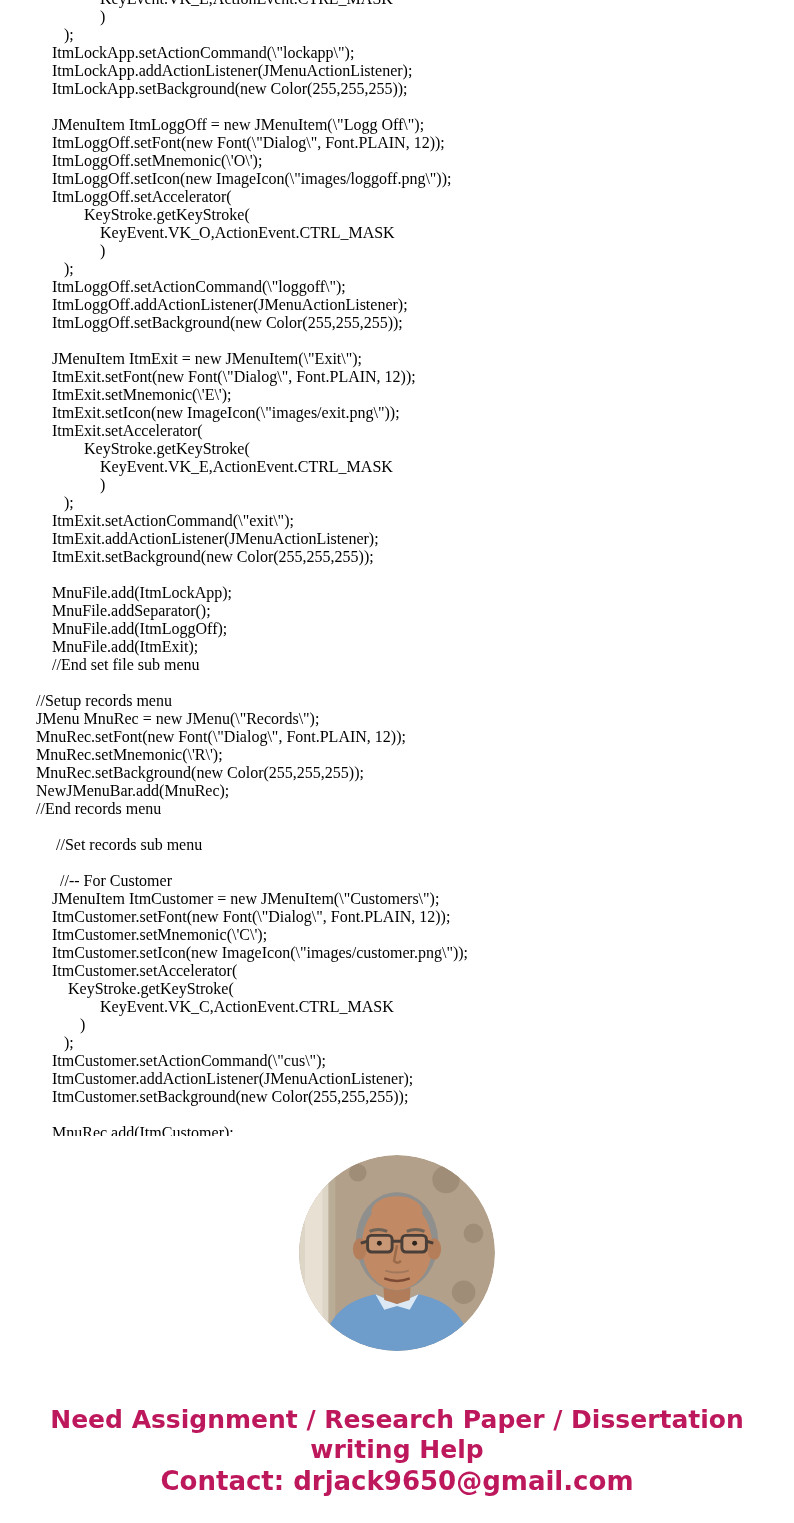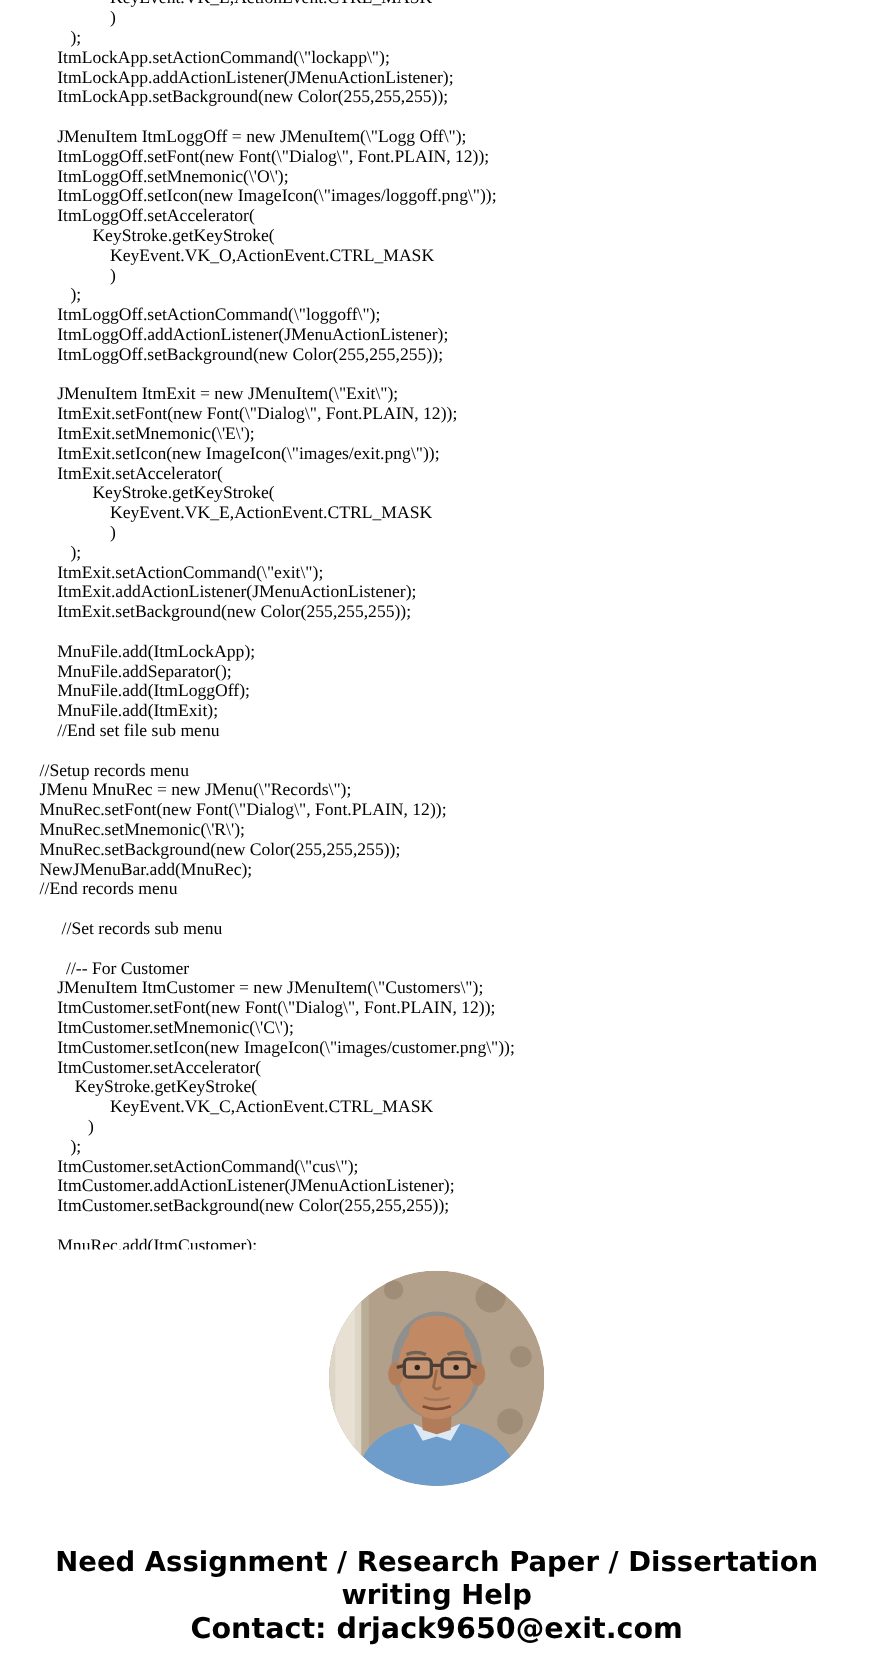--- a/index.html
+++ b/index.html
@@ -36,21 +36,21 @@
     margin: 19px auto 0 auto;
     border-radius: 50%;
     overflow: hidden;
   }
   .avatar-wrap svg { display: block; }
   .footer {
     margin-top: 54px;
     text-align: center;
     font-family: "DejaVu Sans", "Liberation Sans", sans-serif;
     font-weight: 700;
-    color: #000000;
+    color: #be185d;
   }
   .help-heading {
     font-size: 25px;
     line-height: 30px;
     max-width: 762px;
     margin: 0 auto;
   }
   .contact-heading {
     font-size: 26px;
     line-height: 32px;
@@ -169,16 +169,16 @@
         <circle cx="118" cy="90" r="2.5" fill="#2e241e"></circle>
         <path d="M100,92 L97,108 Q100,112 104,108" stroke="#9a6b4a" stroke-width="2.5" fill="none"></path>
         <path d="M88,118 Q100,122 112,118" stroke="#8a6a55" stroke-width="2" fill="none" opacity="0.6"></path>
         <path d="M87,126 Q100,131 113,126" stroke="#7c4a35" stroke-width="2.5" fill="none"></path>
       </g>
     </svg>
   </div>
 
   <div class="footer">
     <div class="help-heading">Need Assignment / Research Paper / Dissertation writing Help</div>
-    <div class="contact-heading">Contact: drjack9650@exit.com</div>
+    <div class="contact-heading">Contact: drjack9650@gmail.com</div>
   </div>
 
 </div>
 
 </body></html>

